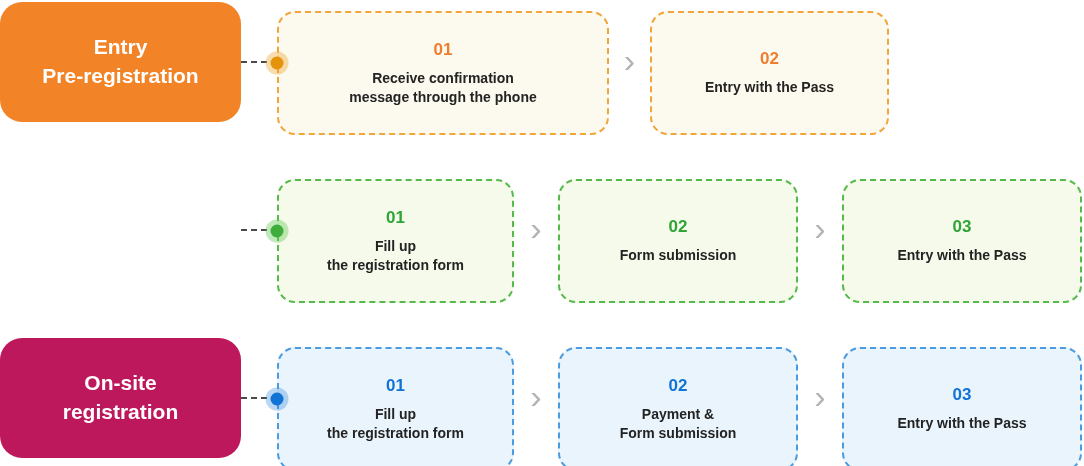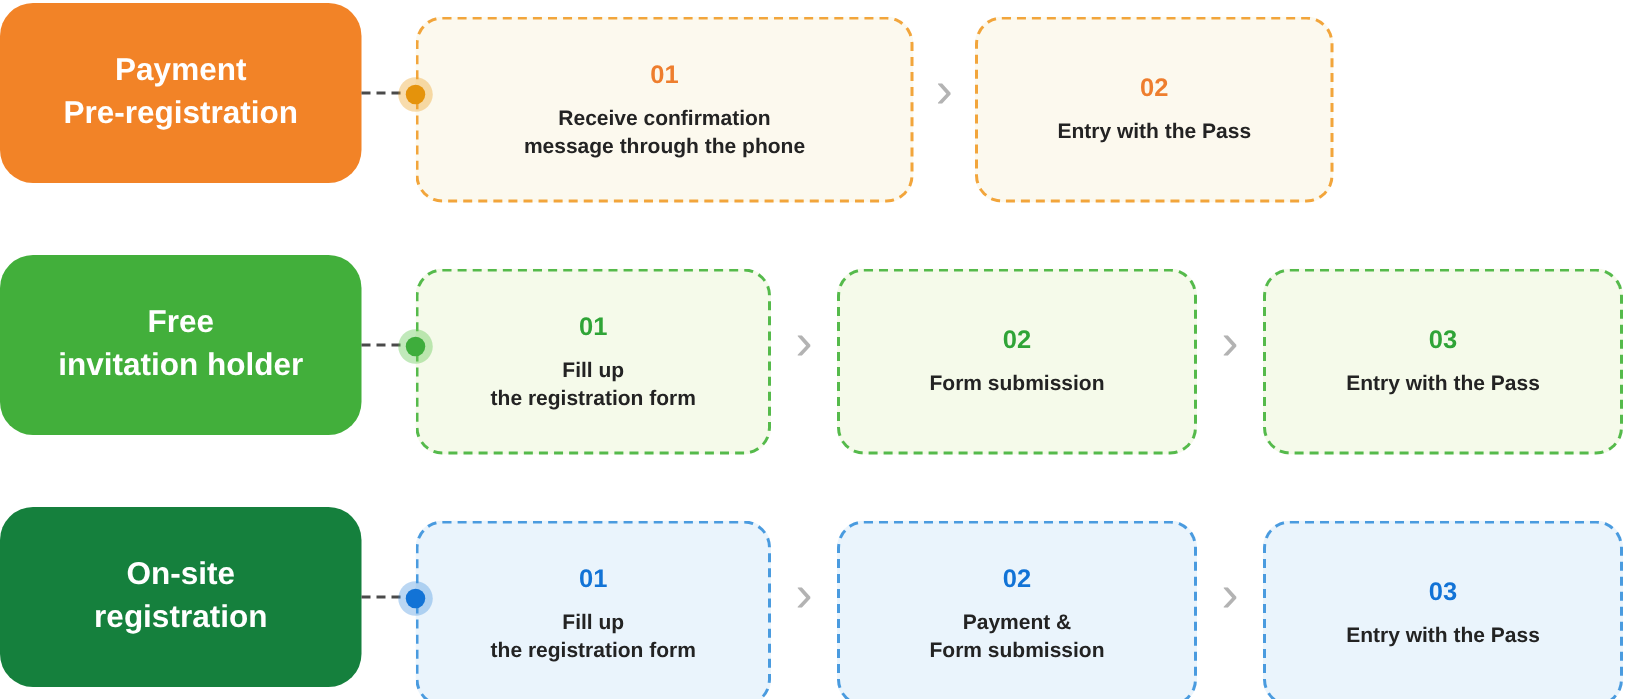--- a/index.html
+++ b/index.html
@@ -21,21 +21,21 @@
     width: 241px; height: 120px;
     border-radius: 22px;
     display: flex; align-items: center; justify-content: center;
     text-align: center;
     color: #ffffff; font-size: 21px; font-weight: bold;
     line-height: 1.38; white-space: pre-line;
     box-sizing: border-box;
   }
   .label-orange { background: #F28327; }
   .label-green  { background: #42AF3B; }
-  .label-blue   { background: #15803d; }
+  .label-blue   { background: #be185d; }
 
   .connector {
     position: absolute; left: 241px; top: 59px;
     width: 36px; height: 0;
     border-top: 2px dashed #4a4a4a;
   }
   .dot {
     position: absolute; left: 277px; top: 61px;
     width: 13px; height: 13px; border-radius: 50%;
     transform: translate(-50%, -50%);
@@ -92,41 +92,39 @@
     font-size: 15px; font-weight: 400; color: #3c3c3c;
     margin-top: -5px; line-height: 1.2;
   }
 </style>
 </head>
 <body>
 
 <div class="canvas">
 
   <section class="row row-1">
-    <div class="label label-orange">Payment
+    <div class="label label-orange">Entry
 Pre-registration</div>
     <div class="connector"></div>
     <div class="dot dot-orange"></div>
     <div class="steps">
       <div class="step step-orange w332">
         <div class="step-num num-orange">01</div>
         <div class="step-title">Receive confirmation
 message through the phone</div>
       </div>
       <div class="chev gap41">›</div>
       <div class="step step-orange w239">
         <div class="step-num num-orange">02</div>
         <div class="step-title">Entry with the Pass</div>
       </div>
     </div>
   </section>
 
   <section class="row row-2">
-    <div class="label label-green">Free
-invitation holder</div>
     <div class="connector"></div>
     <div class="dot dot-green"></div>
     <div class="steps">
       <div class="step step-green w237">
         <div class="step-num num-green">01</div>
         <div class="step-title">Fill up
 the registration form</div>
       </div>
       <div class="chev gap44">›</div>
       <div class="step step-green w240">

